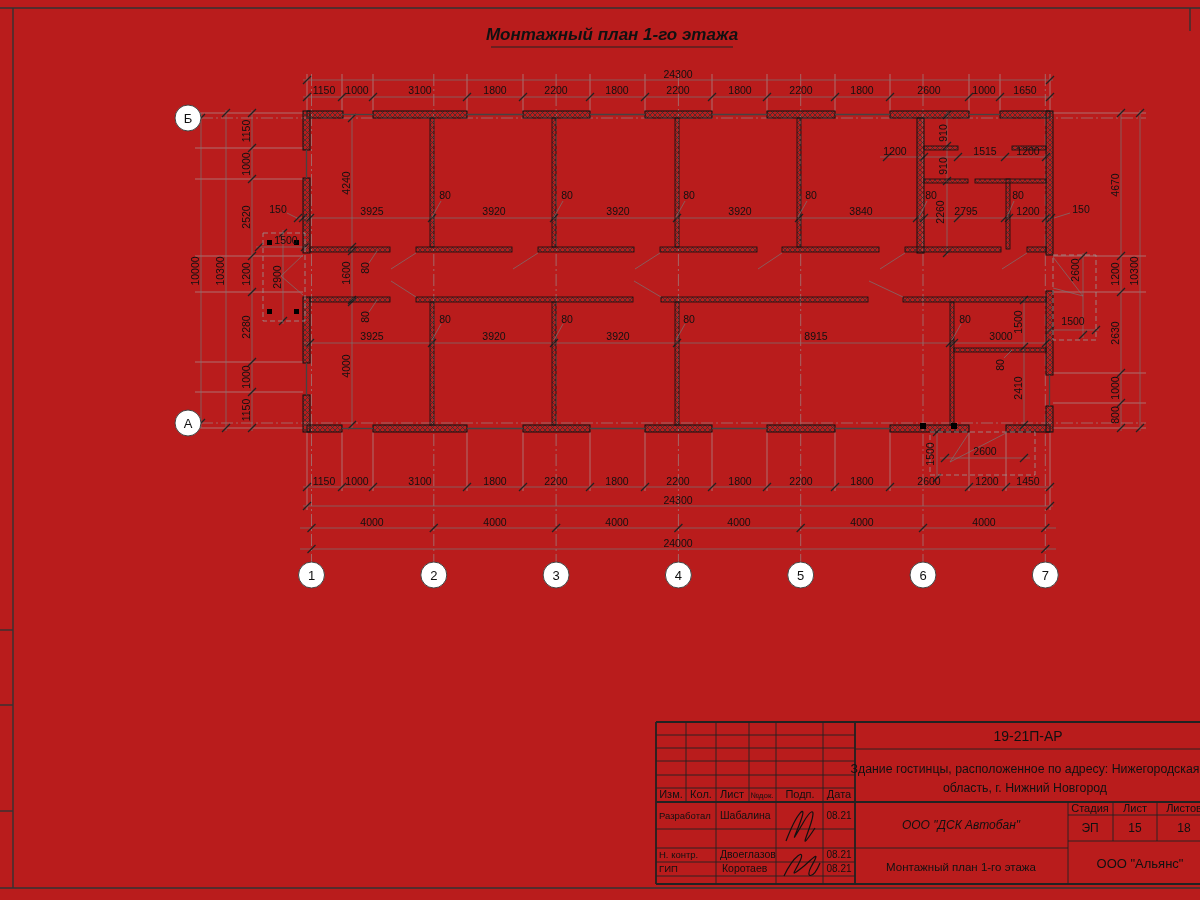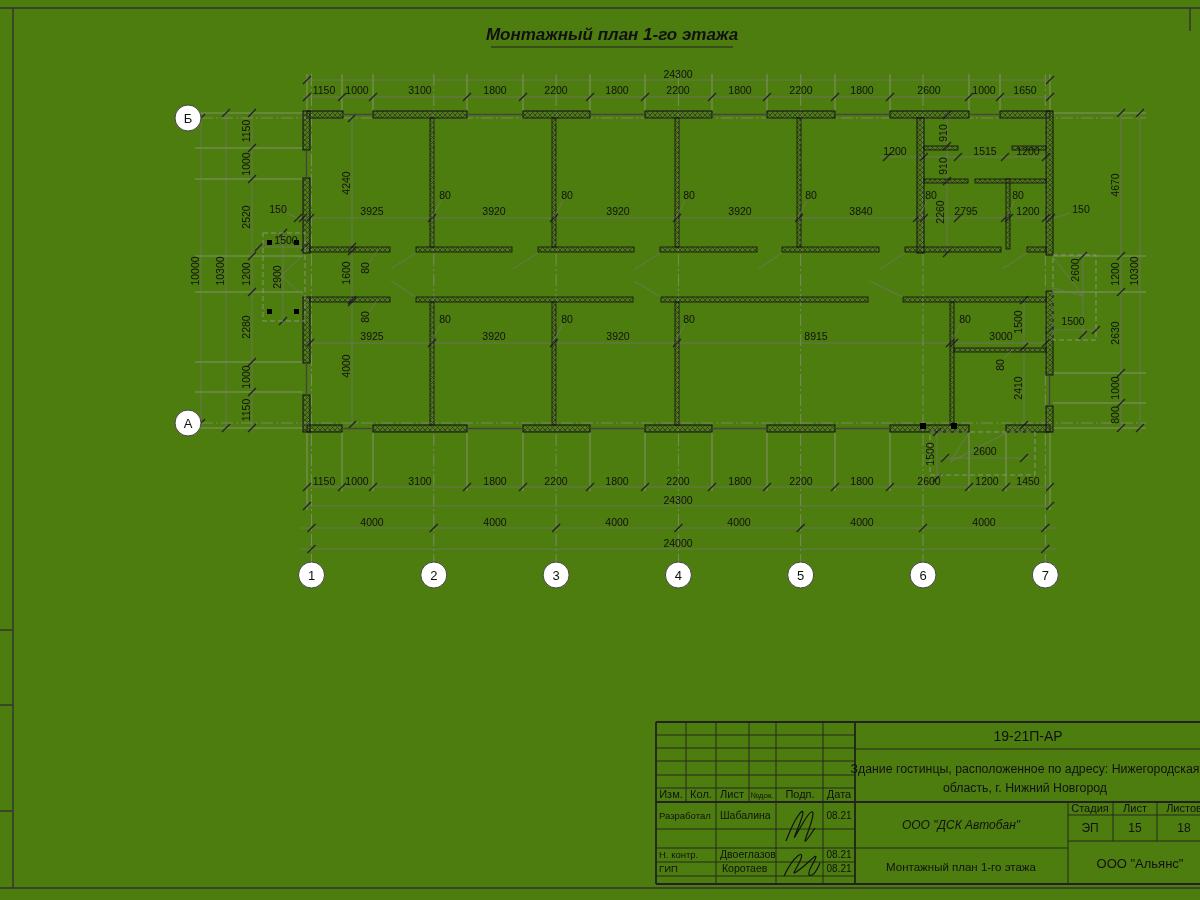--- a/index.html
+++ b/index.html
@@ -1,16 +1,16 @@
 <!DOCTYPE html>
 <html><head>
 <meta charset="utf-8">
 <style>
   html,body{margin:0;padding:0;background:#ffffff;}
-  .sheet{position:relative;width:1200px;height:900px;background:#4d7c0f;overflow:hidden;
+  .sheet{position:relative;width:1200px;height:900px;background:#b91c1c;overflow:hidden;
          font-family:"Liberation Sans",sans-serif;}
   svg text{fill:#111;font-family:"Liberation Sans",sans-serif;}
   .dimtxt{font-size:10.5px;}
   .ttl{font-size:17px;font-style:italic;font-weight:bold;}
   .tb{font-size:11px;}
   .tbs{font-size:8px;}
   .tbi{font-size:12px;font-style:italic;}
 </style>
 </head>
 <body>

